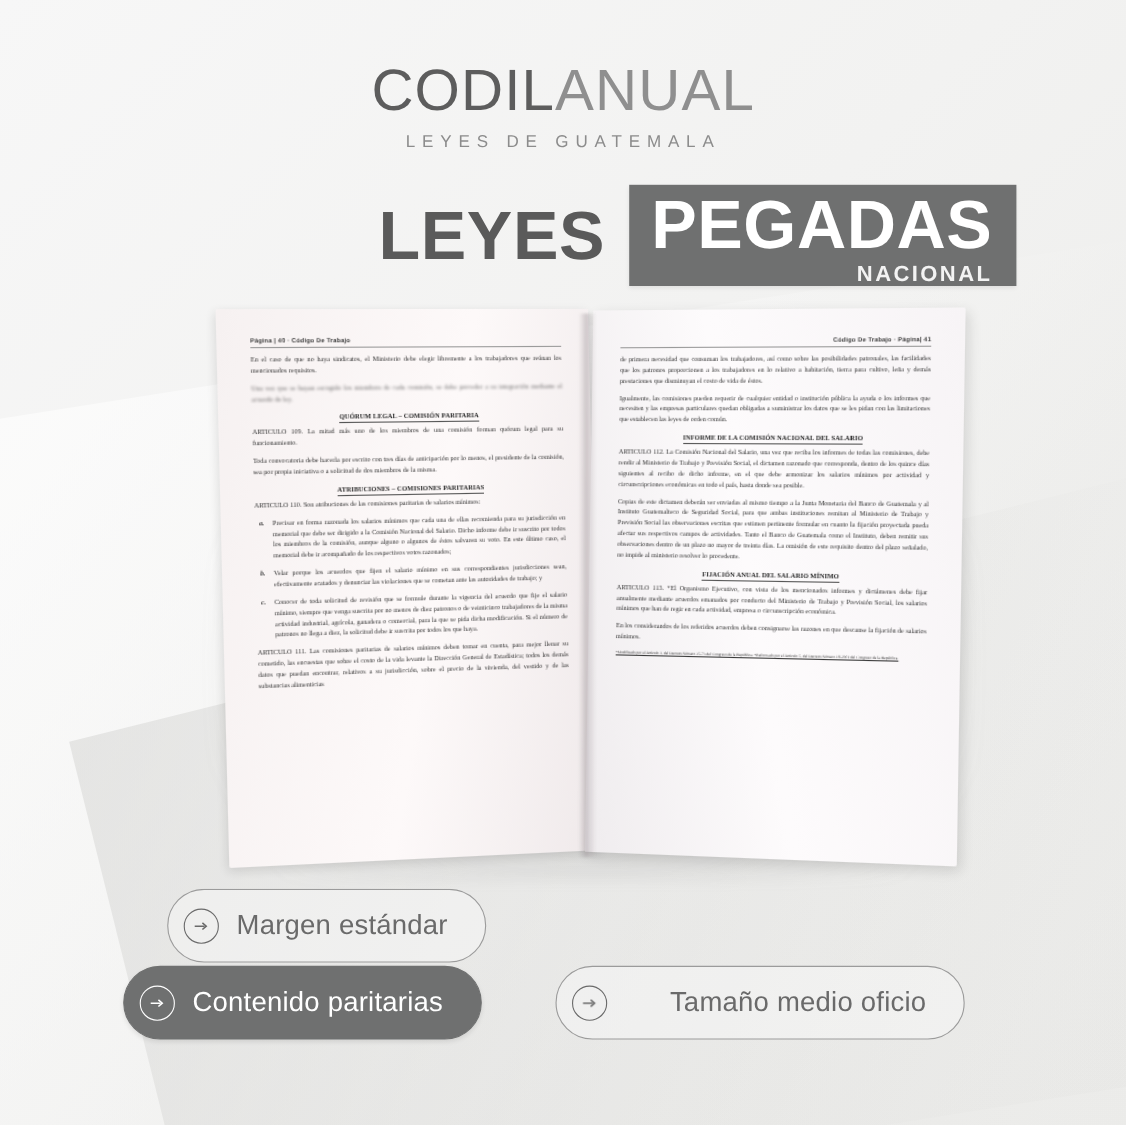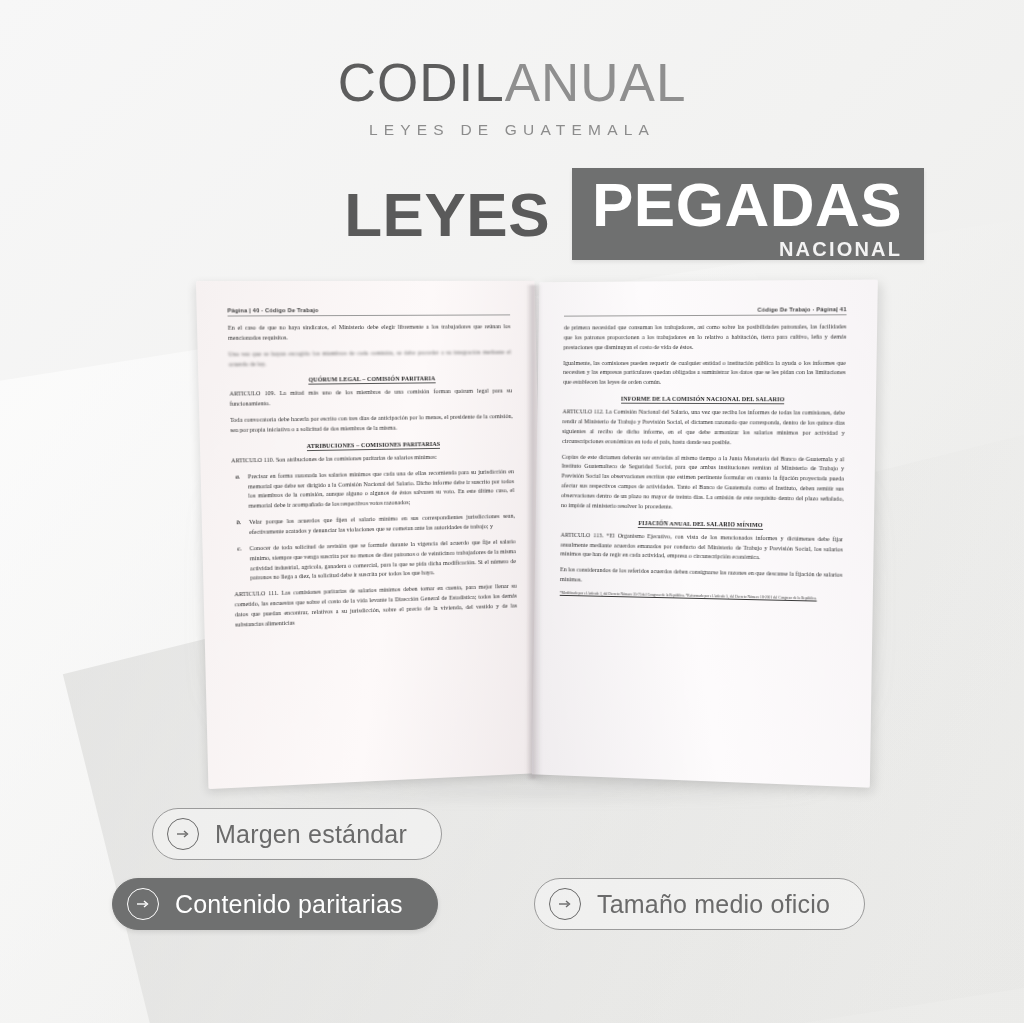--- a/index.html
+++ b/index.html
@@ -225,21 +225,21 @@
     opacity: 0.75;
   }
 
   
   .pill {
     position: absolute;
     display: flex;
     align-items: center;
     box-sizing: border-box;
     border-radius: 40px;
-    height: 52px;
+    height: 67px;
     padding: 0 34px 0 14px;
   }
   .pill .dot {
     width: 30px;
     height: 30px;
     border-radius: 50%;
     border: 1.6px solid currentColor;
     display: flex;
     align-items: center;
     justify-content: center;
@@ -259,21 +259,21 @@
   }
   .pill.filled {
     background: #6f7070;
     color: #ffffff;
     border: 1.6px solid #6f7070;
     box-shadow: 0 2px 5px rgba(0,0,0,0.10);
   }
   .pill-1 { left: 152px; top: 808px; }
   .pill-2 { left: 574px; top: 808px; }
   .pill-3 { left: 112px; top: 878px; }
-  .pill-4 { left: 534px; top: 878px; }
+  .pill-4 { left: 505px; top: 878px; gap: 41px; }
 </style>
 </head>
 <body>
 
 <div class="poster">
   <div class="bg-band"></div>
   <div class="bg-band2"></div>
 
   <div class="brand">
     <div class="brand-word"><span>CODIL</span><span class="thin">ANUAL</span></div>

